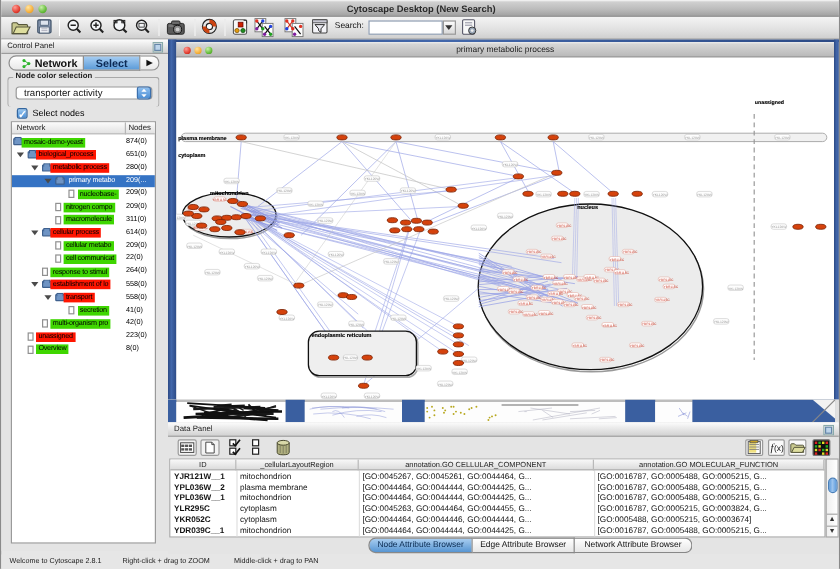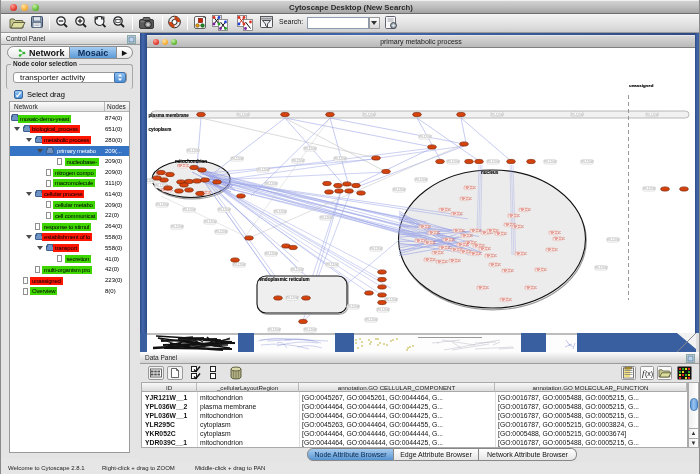--- a/index.html
+++ b/index.html
@@ -188,41 +188,41 @@
 </div>
 
 <div class="abs" id="cpanel">
   <div class="hdr">Control Panel</div>
   <svg class="abs" style="left:126px;top:2px" width="9" height="9" viewBox="0 0 9 9">
       <rect x="0.5" y="0.5" width="8" height="8" fill="none" stroke="#8aa"></rect>
       <rect x="2" y="2" width="5" height="5" fill="#bcd4ea" stroke="#68a"></rect>
     </svg>
   <div class="abs" id="tabs">
     <div class="abs tab" id="tab-network">Network</div>
-    <div class="abs tab" id="tab-mosaic">Mosaic</div>
+    <div class="abs tab" id="tab-mosaic">Select</div>
     <div class="abs tab" id="tab-arrow">▶</div>
     <svg class="abs" style="left:11px;top:3px" width="8" height="8" viewBox="0 0 8 8">
         <circle cx="2" cy="1.5" r="1.3" fill="#2db52d"></circle>
         <circle cx="2" cy="6.5" r="1.3" fill="#2db52d"></circle>
         <circle cx="6" cy="4" r="1.3" fill="#2db52d"></circle>
         <path d="M2 1.5 L6 4 L2 6.5" fill="none" stroke="#2db52d" stroke-width="0.8"></path>
       </svg>
   </div>
   <div class="abs" id="groupbox"></div>
   <div class="abs" id="grouplabel">Node color selection</div>
   <div class="abs" id="combo">transporter activity
     <div class="btn">
         <svg width="10" height="9" viewBox="0 0 10 9" style="position:absolute;left:0;top:0">
           <path d="M5 1 L7.2 3.4 L2.8 3.4 Z" fill="#fff"></path>
           <path d="M5 8 L2.8 5.6 L7.2 5.6 Z" fill="#fff"></path>
         </svg>
       </div>
   </div>
   <div class="abs" id="checkbox">✓</div>
-  <span class="abs" style="left:26px;top:57px;font-size:7.5px;color:#000">Select drag</span>
+  <span class="abs" style="left:26px;top:57px;font-size:7.5px;color:#000">Select nodes</span>
   <div class="abs" id="treebox">
     <div class="abs" id="treehdr">
         <span style="position:absolute;left:4px;top:1px">Network</span>
         <span style="position:absolute;left:97px;top:1px">Nodes</span>
         <span style="position:absolute;left:94px;top:0;width:1px;height:10px;background:#b5b5b5"></span>
       </div>
 <div class="abs trow" style="top:11.2px">
         <i class="fold" style="left:0.5px"></i>
         <span class="lbl g" style="left:8.0px">mosaic-demo-yeast</span>
         <span class="cnt">874(0)</span>

